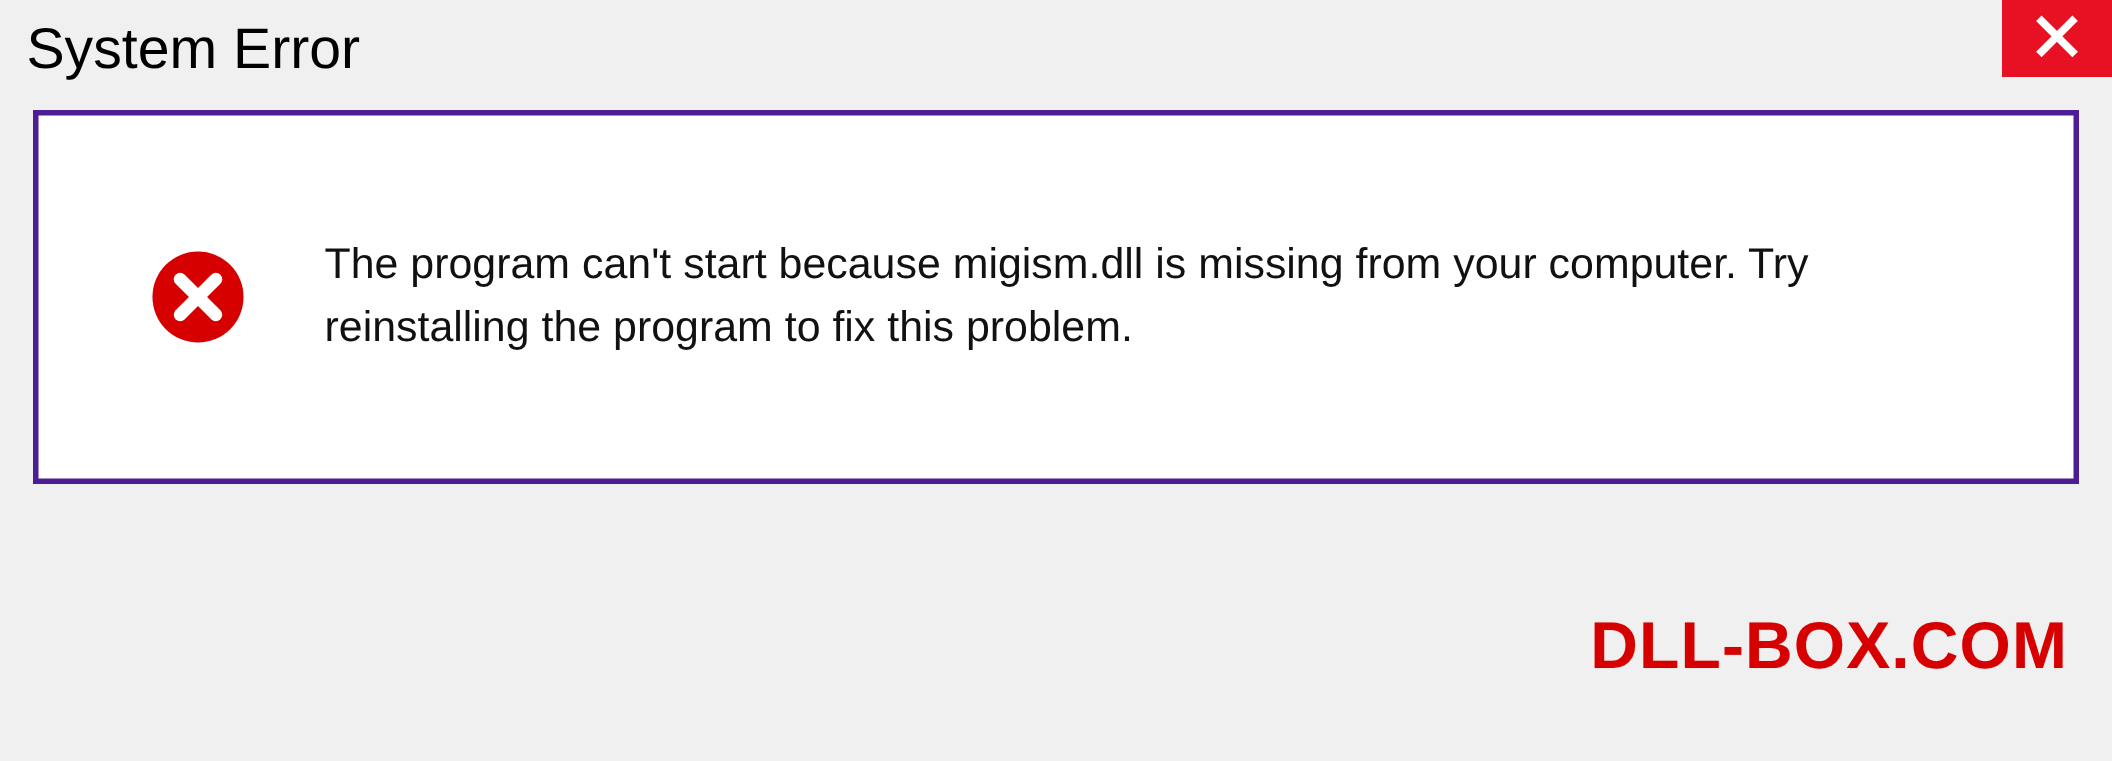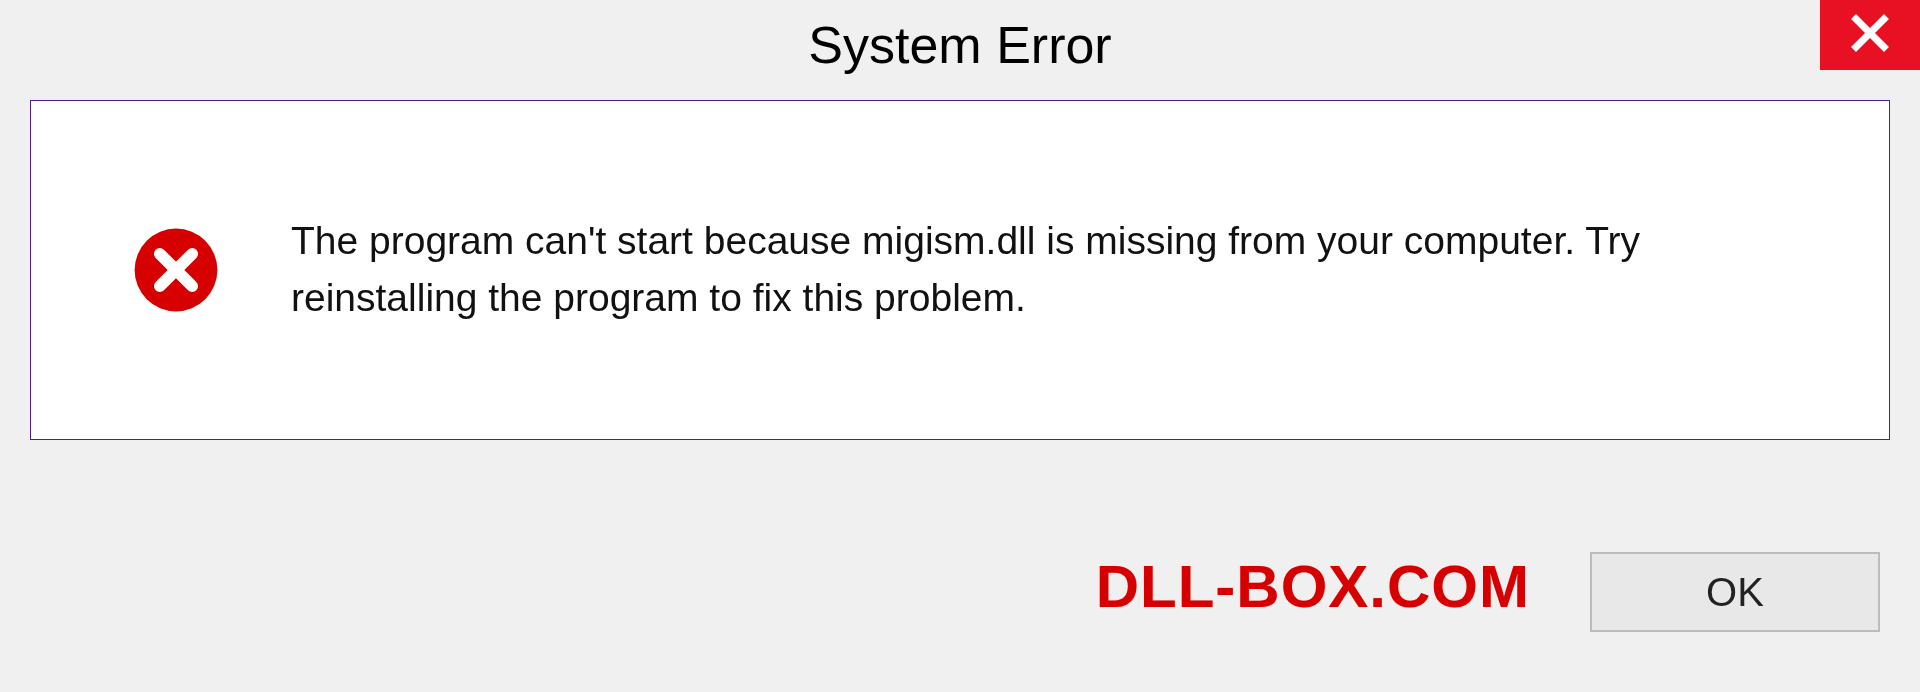--- a/index.html
+++ b/index.html
@@ -13,21 +13,21 @@
       background: #f0f0f0;
       font-family: "Segoe UI", Tahoma, Arial, sans-serif;
       position: relative;
       overflow: hidden;
     }
     .titlebar {
       position: relative;
       height: 90px;
       display: flex;
       align-items: center;
-      justify-content: center;
+      padding-left: 24px;
     }
     .title {
       font-size: 52px;
       font-weight: 400;
       color: #000;
     }
     .close-btn {
       position: absolute;
       top: 0;
       right: 0;
@@ -39,21 +39,21 @@
       justify-content: center;
       cursor: pointer;
     }
     .close-btn svg {
       width: 40px;
       height: 40px;
     }
     .content-panel {
       margin: 10px 30px 0 30px;
       background: #ffffff;
-      border: 1px solid #4c1d95;
+      border: 5px solid #4c1d95;
       height: 340px;
       display: flex;
       align-items: center;
       padding: 0 60px 0 100px;
       gap: 70px;
     }
     .error-icon {
       flex-shrink: 0;
     }
     .error-icon svg {
@@ -121,16 +121,13 @@
       <circle cx="50" cy="50" r="46" fill="#d60000"></circle>
       <line x1="32" y1="32" x2="68" y2="68" stroke="#ffffff" stroke-width="13" stroke-linecap="round"></line>
       <line x1="68" y1="32" x2="32" y2="68" stroke="#ffffff" stroke-width="13" stroke-linecap="round"></line>
     </svg>
   </div>
   <div class="message">The program can't start because migism.dll is missing from your computer. Try reinstalling the program to fix this problem.</div>
 </div>
 
 <div class="footer">
   <div class="watermark">DLL-BOX.COM</div>
-  <button class="ok-btn">
-    <span>OK</span>
-  </button>
 </div>
 
 </body></html>

